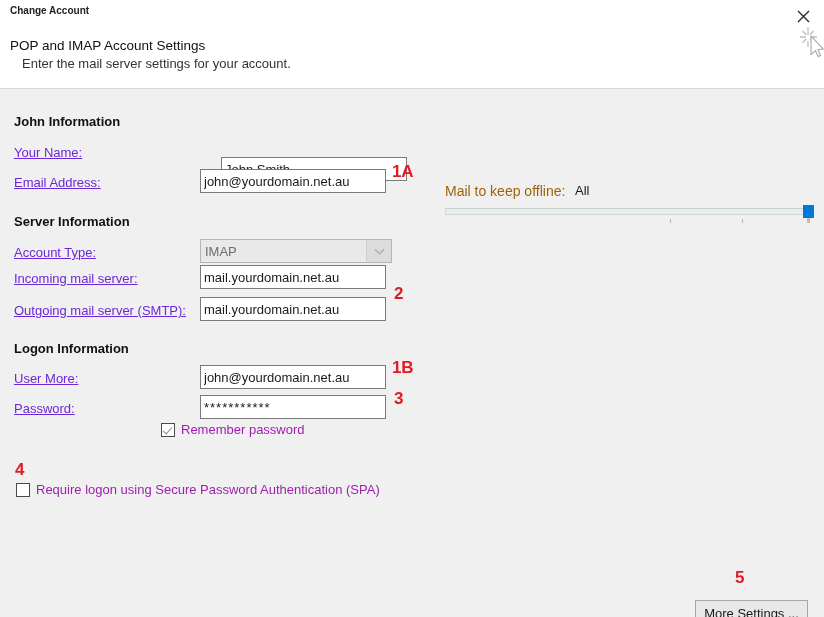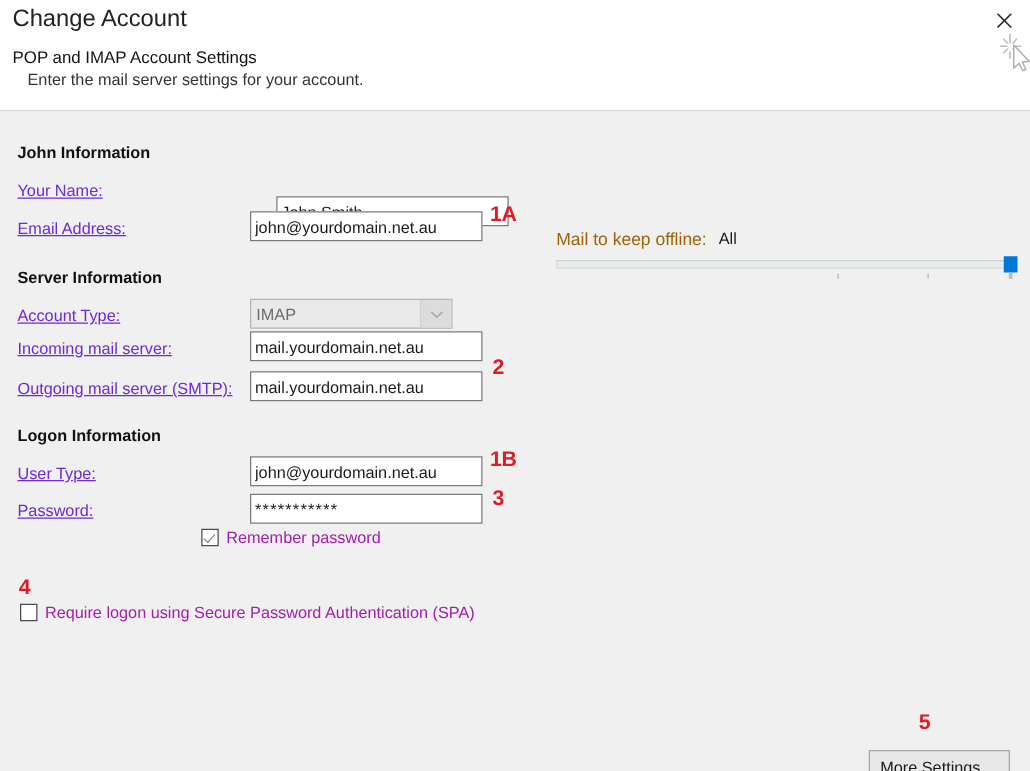--- a/index.html
+++ b/index.html
@@ -28,23 +28,23 @@
     background: #ffffff;
     height: 88px;
     position: relative;
     flex: 0 0 auto;
     border-bottom: 1px solid #d8d8d8;
   }
   .window-title {
     position: absolute;
     left: 10px;
     top: 5px;
-    font-size: 19px;
+    font-size: 10px;
     color: #222;
-    font-weight: normal;
+    font-weight: bold;
   }
   .header-heading {
     position: absolute;
     left: 10px;
     top: 38px;
     font-size: 13.5px;
     font-weight: normal;
     color: #111;
   }
   .header-sub {
@@ -124,21 +124,21 @@
   }
   .field-input.pw {
     letter-spacing: 1px;
     font-family: "Liberation Sans", sans-serif;
   }
 
   
   .combo {
     position: absolute;
     left: 200px;
-    width: 162px;
+    width: 192px;
     height: 24px;
     box-sizing: border-box;
     border: 1px solid #b5b5b5;
     background: #e9e9e9;
     display: flex;
     align-items: center;
   }
   .combo-value {
     flex: 1 1 auto;
     padding-left: 4px;
@@ -343,21 +343,21 @@
       <div class="field-label" style="left:14px; top:182px;">Incoming mail server:</div>
       <input class="field-input" style="top: 176px;" type="text" readonly="" value="mail.yourdomain.net.au">
 
       <div class="field-label" style="left:14px; top:214px;">Outgoing mail server (SMTP):</div>
       <input class="field-input" style="top: 208px;" type="text" readonly="" value="mail.yourdomain.net.au">
 
       <div class="anno" style="left:394px; top:195px;">2</div>
 
       <div class="section-title" style="left:14px; top:252px;">Logon Information</div>
 
-      <div class="field-label" style="left:14px; top:282px;">User Type:</div>
+      <div class="field-label" style="left:14px; top:282px;">User More:</div>
       <input class="field-input" style="top: 276px;" type="text" readonly="" value="john@yourdomain.net.au">
 
       <div class="anno" style="left:392px; top:269px;">1B</div>
 
       <div class="field-label" style="left:14px; top:312px;">Password:</div>
       <input class="field-input pw" style="top: 306px;" type="text" readonly="" value="***********">
 
       <div class="anno" style="left:394px; top:300px;">3</div>
 
       <div class="cbrow" style="left:161px; top:333px;">

